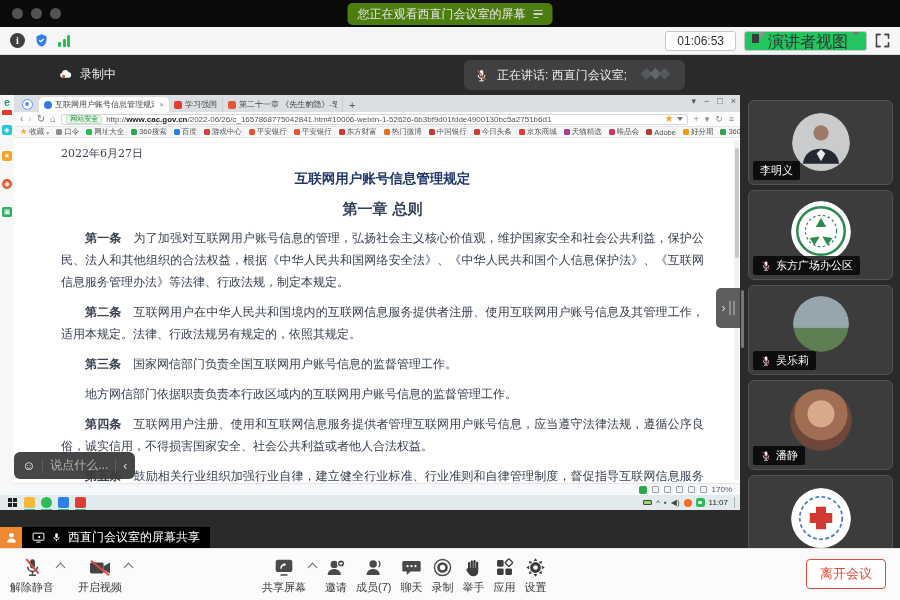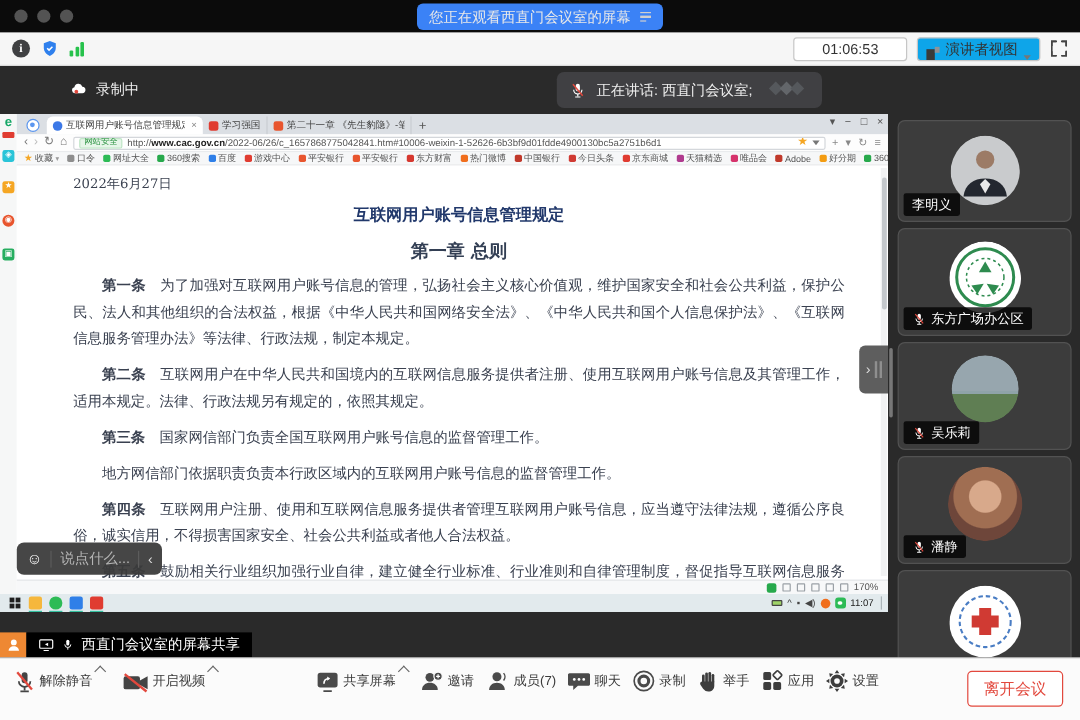--- a/index.html
+++ b/index.html
@@ -3,36 +3,36 @@
 <meta charset="utf-8">
 <style>
 * { box-sizing: border-box; margin: 0; padding: 0; }
 html,body { width:900px; height:600px; overflow:hidden; }
 body { font-family:"Liberation Sans",sans-serif; background:#2a2a2a; position:relative; }
 
 
 #titlebar { position:absolute; left:0; top:0; width:900px; height:27px; background:#0b0b0b; display:flex; align-items:center; }
 .traffic { display:flex; gap:8px; margin-left:12px; }
 .traffic span { width:11px; height:11px; border-radius:50%; background:#535353; display:block; }
-.title-pill { position:absolute; left:50%; transform:translateX(-50%); top:3px; height:22px; background:#3b82f6; border-radius:5px; display:flex; align-items:center; gap:8px; padding:0 10px; }
+.title-pill { position:absolute; left:50%; transform:translateX(-50%); top:3px; height:22px; background:#4d7c0f; border-radius:5px; display:flex; align-items:center; gap:8px; padding:0 10px; }
 .title-pill .t { color:#e8e8e8; font-size:12px; white-space:nowrap; }
 .list-ico { display:flex; flex-direction:column; gap:2px; }
 .list-ico i { display:block; height:1.5px; background:#cfcfcf; }
 .list-ico i:nth-child(1){width:9px}.list-ico i:nth-child(2){width:9px}.list-ico i:nth-child(3){width:5px}
 
 
 #subbar { position:absolute; left:0; top:27px; width:900px; height:28px; background:#f6f6f6; border-bottom:1px solid #dcdcdc; display:flex; align-items:center; justify-content:space-between; padding:0 10px; }
 .sub-left { display:flex; align-items:center; gap:9px; }
 .info-ico { width:15px; height:15px; border-radius:50%; background:#3f4042; color:#fff; font-size:10px; font-weight:bold; display:flex; align-items:center; justify-content:center; font-family:"Liberation Serif",serif; }
 .bars { display:flex; align-items:flex-end; gap:1.5px; height:12px; }
 .bars i { width:3px; background:#27c24c; display:block; border-radius:1px; }
 .bars i:nth-child(1){height:5px}.bars i:nth-child(2){height:8px}.bars i:nth-child(3){height:12px}
 .sub-right { display:flex; align-items:center; gap:8px; }
-.timer-box { border:1px solid #c6c6c6; background:#fff; border-radius:3px; height:20px; display:flex; align-items:center; padding:0 23px; font-size:12px; color:#333; }
-.view-btn { border:1px solid #c6c6c6; background:#0ea5e9; border-radius:3px; height:20px; display:flex; align-items:flex-end; gap:5px; padding:0 7px; font-size:12px; color:#333; }
+.timer-box { border:1px solid #c6c6c6; background:#fff; border-radius:3px; height:20px; display:flex; align-items:center; padding:0 11px; font-size:12px; color:#333; }
+.view-btn { border:1px solid #c6c6c6; background:#22c55e; border-radius:3px; height:20px; display:flex; align-items:flex-start; gap:5px; padding:0 7px; font-size:16px; color:#333; }
 .layout-ico { position:relative; width:11px; height:11px; }
 .layout-ico b { position:absolute; left:0; top:2px; width:7px; height:9px; background:#3a3a3a; }
 .layout-ico i { position:absolute; right:0; top:0; width:4px; height:5px; background:#8f9398; }
 .caret-down { width:0; height:0; border-left:3.5px solid transparent; border-right:3.5px solid transparent; border-top:4px solid #777; }
 
 
 #stage { position:absolute; left:0; top:55px; width:900px; height:493px; background:#2a2a2a; overflow:hidden; }
 .rec-label { position:absolute; left:57px; top:11px; display:flex; align-items:center; gap:6px; color:#f0f0f0; font-size:12px; }
 .speak-pill { position:absolute; left:464px; top:5px; height:30px; background:#404043; border-radius:6px; display:flex; align-items:center; gap:8px; padding:0 10px; }
 .speak-pill .txt { color:#eee; font-size:12px; white-space:nowrap; }
@@ -116,21 +116,21 @@
 #chatpill .ph { font-size:12px; color:#b5b5b5; }
 #chatpill .col { font-size:12px; color:#ddd; }
 
 
 #banner { position:absolute; left:0; top:472px; height:21px; display:flex; align-items:stretch; }
 .banner-ico { width:22px; background:#ee8833; display:flex; align-items:center; justify-content:center; }
 .banner-label { background:#000; display:flex; align-items:center; gap:6px; padding:0 10px; color:#fff; font-size:12px; white-space:nowrap; }
 
 
 #bottombar { position:absolute; left:0; top:548px; width:900px; height:52px; background:#fbfbfb; border-top:1px solid #e2e2e2; }
-.tbtn { display:flex; flex-direction:row; align-items:center; gap:2px; color:#3a3a3a; font-size:11px; white-space:nowrap; }
+.tbtn { display:flex; flex-direction:column; align-items:center; gap:2px; color:#3a3a3a; font-size:11px; white-space:nowrap; }
 .tbtn .ic { height:22px; display:flex; align-items:flex-end; justify-content:center; }
 .chev { width:7px; height:7px; border-left:1.5px solid #666; border-top:1.5px solid #666; transform:rotate(45deg); align-self:center; margin:0 0 16px 3px; }
 .grp { position:absolute; top:7px; display:flex; align-items:flex-start; }
 #grp-left { left:10px; gap:14px; }
 #grp-center { left:262px; gap:9px; }
 #leave-btn { position:absolute; right:14px; top:10px; height:30px; padding:0 13px; border:1px solid #e2483d; border-radius:4px; background:#fff; color:#e2483d; font-size:13px; display:flex; align-items:center; }
 .pairc { display:flex; }
 </style>
 </head>
 <body>

